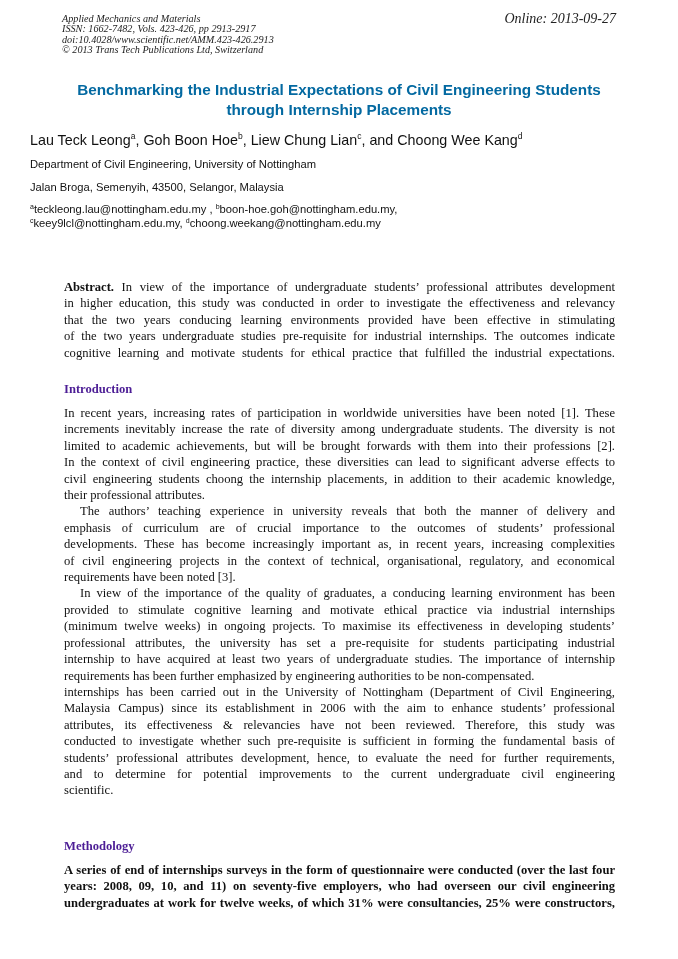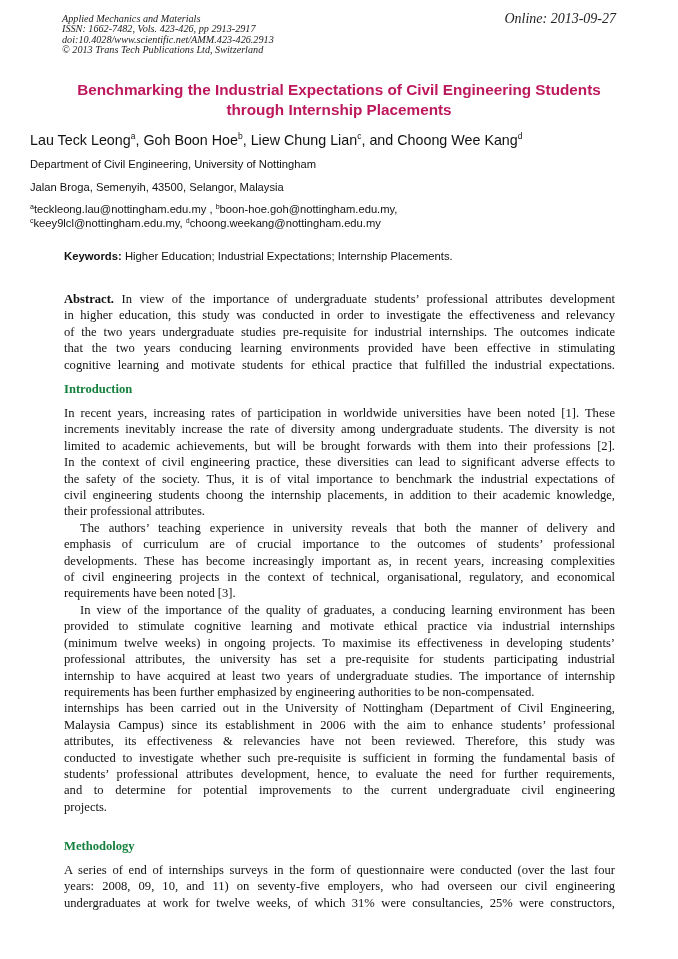--- a/index.html
+++ b/index.html
@@ -1,29 +1,29 @@
 <!DOCTYPE html>
 <html><head>
   <meta charset="utf-8">
   <style>
     html, body { margin: 0; padding: 0; background: #ffffff; }
     body { width: 678px; height: 959px; position: relative; overflow: hidden; color: #111; }
     .page { position: absolute; left: 0; top: 0; width: 678px; height: 959px; background: #fff; }
     .hdr { position: absolute; left: 62px; top: 14px; font-family: "Liberation Serif", serif; font-style: italic; font-size: 10.2px; line-height: 10.4px; color: #222; }
     .hdr div { white-space: nowrap; }
     .online { position: absolute; right: 62px; top: 14px; font-family: "Liberation Serif", serif; font-style: italic; font-size: 14px; line-height: 10.4px; color: #222; }
-    .title { position: absolute; left: 40px; width: 598px; top: 80px; text-align: center; font-family: "Liberation Sans", sans-serif; font-weight: bold; font-size: 15.3px; line-height: 20px; color: #be185d; }
+    .title { position: absolute; left: 40px; width: 598px; top: 80px; text-align: center; font-family: "Liberation Sans", sans-serif; font-weight: bold; font-size: 15.3px; line-height: 20px; color: #0369a1; }
     .authors { position: absolute; left: 30px; width: 618px; top: 131px; text-align: left; font-family: "Liberation Sans", sans-serif; font-size: 14.3px; line-height: 18px; color: #111; }
     .authors sup { font-size: 8.5px; vertical-align: 6px; line-height: 0; }
     .aff { position: absolute; left: 30px; width: 618px; text-align: left; font-family: "Liberation Sans", sans-serif; font-size: 11.2px; line-height: 14px; color: #111; }
     .aff sup { font-size: 7px; vertical-align: 4px; line-height: 0; }
     .kw { position: absolute; left: 64px; top: 249px; font-family: "Liberation Sans", sans-serif; font-size: 11.3px; line-height: 14px; color: #111; white-space: nowrap; }
     .kw b { font-weight: bold; }
     .body { position: absolute; left: 64px; width: 551px; font-family: "Liberation Serif", serif; font-size: 12.6px; line-height: 16.4px; color: #111; text-align: justify; }
-    .sec { position: absolute; left: 64px; font-family: "Liberation Serif", serif; font-weight: bold; font-size: 12.6px; line-height: 16px; color: #15803d; }
+    .sec { position: absolute; left: 64px; font-family: "Liberation Serif", serif; font-weight: bold; font-size: 12.6px; line-height: 16px; color: #4c1d95; }
     .line { display: block; white-space: nowrap; text-align: justify; text-align-last: justify; }
     .line.l { text-align-last: left; }
     .line.ind { padding-left: 16px; }
   </style>
 </head>
 <body>
 
 <div class="page">
 
   <div class="hdr">
@@ -45,40 +45,36 @@
 
   <div class="aff" style="top:157px;">Department of Civil Engineering, University of Nottingham</div>
   <div class="aff" style="top:180px;">Jalan Broga, Semenyih, 43500, Selangor, Malaysia</div>
   <div class="aff" style="top:202px;">
     <sup>a</sup><span>teckleong.lau@nottingham.edu.my</span><span> , </span><sup>b</sup><span>boon-hoe.goh@nottingham.edu.my,</span>
   </div>
   <div class="aff" style="top:216px;">
     <sup>c</sup><span>keey9lcl@nottingham.edu.my,</span><span> </span><sup>d</sup><span>choong.weekang@nottingham.edu.my</span>
   </div>
 
-  <div class="kw">
-    <b>Keywords:</b><span> Higher Education; Industrial Expectations; Internship Placements.</span>
-  </div>
 
-  <div class="body" style="top:279px;margin-top:12px;">
+  <div class="body" style="top:279px;">
     <span class="line"><b>Abstract.</b><span> In view of the importance of undergraduate students’ professional attributes development</span></span>
     <span class="line">in higher education, this study was conducted in order to investigate the effectiveness and relevancy</span>
+    <span class="line">that the two years conducing learning environments provided have been effective in stimulating</span>
     <span class="line">of the two years undergraduate studies pre-requisite for industrial internships. The outcomes indicate</span>
-    <span class="line">that the two years conducing learning environments provided have been effective in stimulating</span>
     <span class="line">cognitive learning and motivate students for ethical practice that fulfilled the industrial expectations.</span>
   </div>
 
   <div class="sec" style="top:381px;">Introduction</div>
 
   <div class="body" style="top:405px;">
     <span class="line">In recent years, increasing rates of participation in worldwide universities have been noted [1]. These</span>
     <span class="line">increments inevitably increase the rate of diversity among undergraduate students. The diversity is not</span>
     <span class="line">limited to academic achievements, but will be brought forwards with them into their professions [2].</span>
     <span class="line">In the context of civil engineering practice, these diversities can lead to significant adverse effects to</span>
-    <span class="line">the safety of the society.  Thus, it is of vital importance to benchmark the industrial expectations of</span>
     <span class="line">civil engineering students choong the internship placements, in addition to their academic knowledge,</span>
     <span class="line l">their professional attributes.</span>
 
     <span class="line ind">The authors’ teaching experience in university reveals that both the manner of delivery and</span>
     <span class="line">emphasis of curriculum are of crucial importance to the outcomes of students’ professional</span>
     <span class="line">developments. These has become increasingly important as, in recent years, increasing complexities</span>
     <span class="line">of civil engineering projects in the context of technical, organisational, regulatory, and economical</span>
     <span class="line l">requirements have been noted [3].</span>
 
     <span class="line ind">In view of the importance of the quality of graduates, a conducing learning environment has been</span>
@@ -87,24 +83,24 @@
     <span class="line">professional attributes, the university has set a pre-requisite for students participating industrial</span>
     <span class="line">internship to have acquired at least two years of undergraduate studies.  The importance of internship</span>
     <span class="line l">requirements has been further emphasized by engineering authorities to be non-compensated.</span>
 
     <span class="line">internships has been carried out in the University of Nottingham (Department of Civil Engineering,</span>
     <span class="line">Malaysia Campus) since its establishment in 2006 with the aim to enhance students’ professional</span>
     <span class="line">attributes, its effectiveness &amp; relevancies have not been reviewed. Therefore, this study was</span>
     <span class="line">conducted to investigate whether such pre-requisite is sufficient in forming the fundamental basis of</span>
     <span class="line">students’ professional attributes development, hence, to evaluate the need for further requirements,</span>
     <span class="line">and to determine for potential improvements to the current undergraduate civil engineering</span>
-    <span class="line l">projects.</span>
+    <span class="line l">scientific.</span>
   </div>
 
   <div class="sec" style="top:838px;">Methodology</div>
 
-  <div class="body" style="top:862px;">
+  <div class="body" style="top:862px;font-weight:bold;">
     <span class="line">A series of end of internships surveys in the form of questionnaire were conducted (over the last four</span>
     <span class="line">years: 2008, 09, 10, and 11) on seventy-five employers, who had overseen our civil engineering</span>
     <span class="line">undergraduates at work for twelve weeks, of which 31% were consultancies, 25% were constructors,</span>
   </div>
 
 </div>
 
 </body></html>

